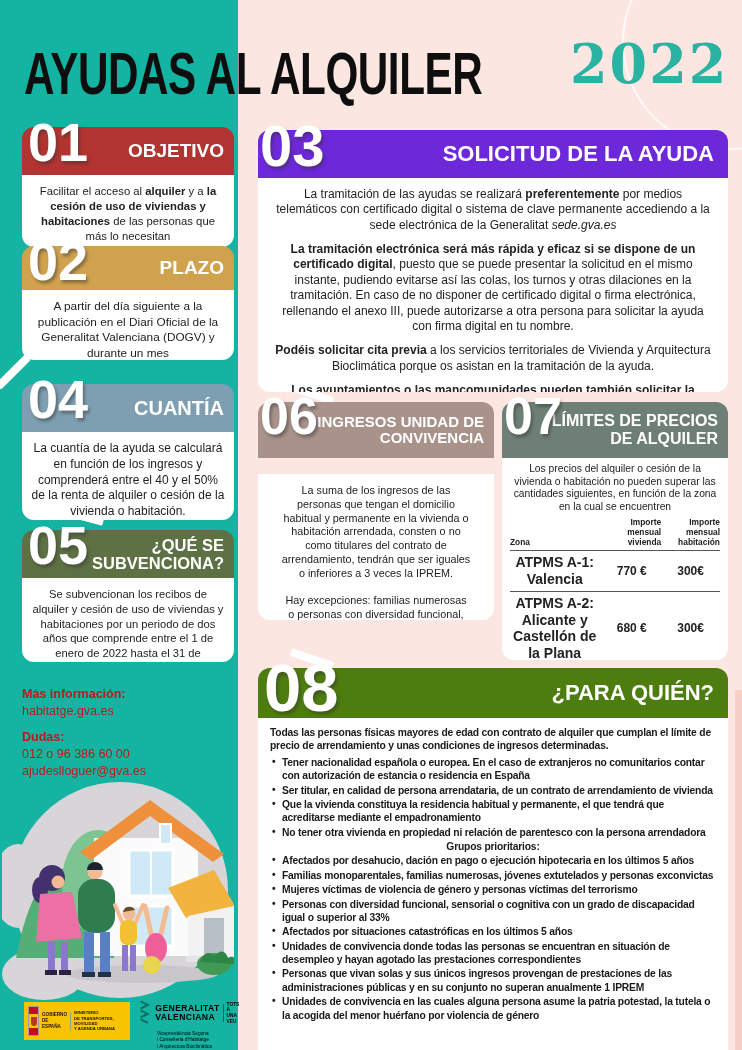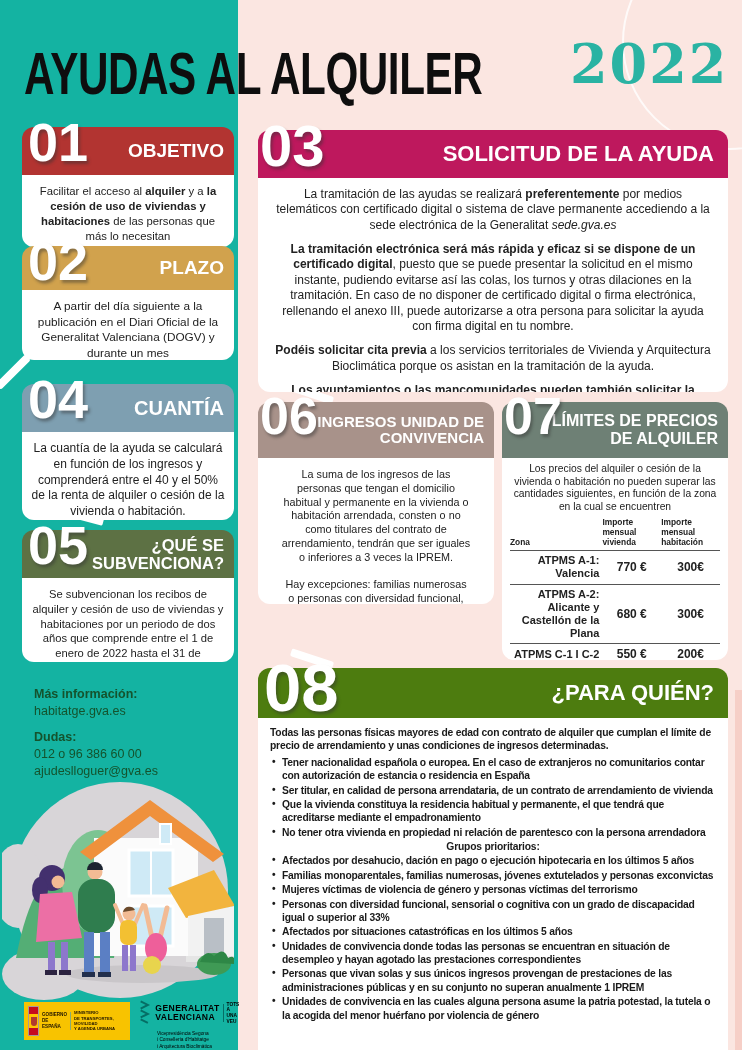--- a/index.html
+++ b/index.html
@@ -43,50 +43,50 @@
   
   #c03{left:258px;top:130px;width:470px;}
   #c03 .num{left:2px;top:-12px;font-size:58px;}
   #c03 .head{height:48px;padding-right:14px;} #c03 .hl{font-size:22px;}
   #c03 .body{height:214px;padding:9px 16px;font-size:12px;line-height:1.28;text-align:center;}
   #c03 .body p{margin:0 0 9px;}
 
   #c06{left:258px;top:402px;width:236px;}
   #c06 .num{left:2px;top:-10px;font-size:52px;}
   #c06 .head{height:56px;} #c06 .hl{font-size:15px;}
-  #c06 .body{height:146px;padding:10px 23px;font-size:10.8px;line-height:1.28;text-align:center;}
+  #c06 .body{height:146px;padding:10px 23px;font-size:10.8px;line-height:1.28;text-align:center;margin-top:16px;}
   #c06 .body p{margin:0 0 13px;}
 
   #c07{left:502px;top:402px;width:226px;}
   #c07 .num{left:2px;top:-10px;font-size:52px;}
   #c07 .head{height:56px;} #c07 .hl{font-size:16px;}
   #c07 .body{height:202px;padding:5px 8px;font-size:10.3px;line-height:1.22;text-align:center;}
   #c07 .intro{margin:0 0 3px;}
   table{width:100%;border-collapse:collapse;table-layout:fixed;}
   th{font-size:8.4px;font-weight:700;vertical-align:bottom;padding:2px 0 3px;line-height:1.15;color:#222;}
   th:nth-child(1){width:44%;text-align:left;}
-  th:nth-child(2),th:nth-child(3){width:28%;text-align:left;}
+  th:nth-child(2),th:nth-child(3){width:28%;text-align:right;}
   tbody td{border-top:1.5px solid #555;padding:3px 0;}
   tbody tr:last-child td{border-bottom:1.5px solid #555;}
-  td.col0{font-size:11px;font-weight:700;text-align:right;line-height:1.2;padding-right:3px;}
+  td.col0{font-size:14px;font-weight:700;text-align:center;line-height:1.2;padding-right:3px;}
   td.col1,td.col2{font-size:12px;font-weight:700;text-align:center;}
 
   #c08{left:258px;top:668px;width:470px;}
   #c08 .num{left:6px;top:-12px;font-size:67px;}
   #c08 .head{height:50px;padding-right:14px;} #c08 .hl{font-size:22px;}
   #c08 .body{height:402px;padding:8px 12px 4px;font-size:10.3px;line-height:1.3;
              font-weight:700;letter-spacing:-.2px;color:#1a1a1a;text-align:left;}
   #c08 .intro{margin:0 0 3px;}
   #c08 ul{list-style:none;margin:0;padding:0;}
   #c08 li{position:relative;padding-left:12px;margin:0 0 1px;}
   #c08 li::before{content:"•";position:absolute;left:2px;top:-1px;}
   #c08 .groups-label{margin:1px 0;text-align:center;}
 
   
-  .contact{position:absolute;left:34px;top:686px;width:186px;color:#14532d;font-size:12.5px;line-height:1.35;}
+  .contact{position:absolute;left:22px;top:686px;width:186px;color:#b91c1c;font-size:12.5px;line-height:1.35;}
   .contact .lbl{font-weight:700;}
   .contact .gap{height:9px;}
 
   
   .illus{position:absolute;left:2px;top:766px;width:232px;height:246px;}
 
   
   .logo-spain{position:absolute;left:24px;top:1002px;width:106px;height:38px;background:#f8c300;
         display:flex;align-items:center;padding:3px 4px;gap:3px;}
   .flagband{width:11px;height:30px;flex:0 0 11px;
@@ -137,21 +137,21 @@
     <div class="head" style="background: rgb(209, 162, 77);">
       <div class="hl">PLAZO</div>
     </div>
     <div class="body">
       <p style="margin:0">A partir del día siguiente a la publicación en el Diari Oficial de la Generalitat Valenciana (DOGV) y durante un mes</p>
     </div>
   </div>
 
   <div class="card" id="c03">
     <div class="num">03</div>
-    <div class="head" style="background: #be185d;">
+    <div class="head" style="background: #6d28d9;">
       <div class="hl">SOLICITUD DE LA AYUDA</div>
     </div>
     <div class="body">
       <p><span>La tramitación de las ayudas se realizará </span><b>preferentemente</b><span> por medios telemáticos con certificado digital o sistema de clave permanente accediendo a la sede electrónica de la Generalitat </span><i>sede.gva.es</i></p>
       <p><b>La tramitación electrónica será más rápida y eficaz si se dispone de un certificado digital</b><span>, puesto que se puede presentar la solicitud en el mismo instante, pudiendo evitarse así las colas, los turnos y otras dilaciones en la tramitación. En caso de no disponer de certificado digital o firma electrónica, rellenando el anexo III, puede autorizarse a otra persona para solicitar la ayuda con firma digital en tu nombre.</span></p>
       <p><b>Podéis solicitar cita previa</b><span> a los servicios territoriales de Vivienda y Arquitectura Bioclimática porque os asistan en la tramitación de la ayuda.</span></p>
       <p><b>Los ayuntamientos o las mancomunidades pueden también solicitar la ayuda con tu autorización.</b></p>
     </div>
   </div>
 

